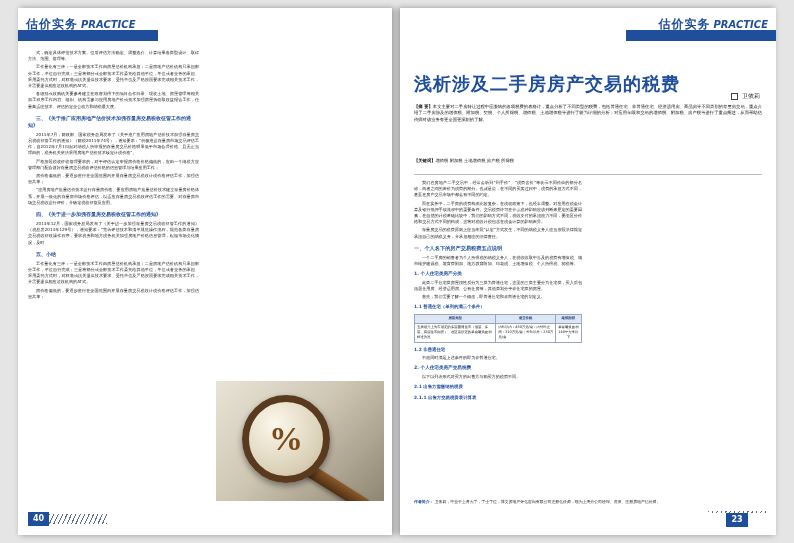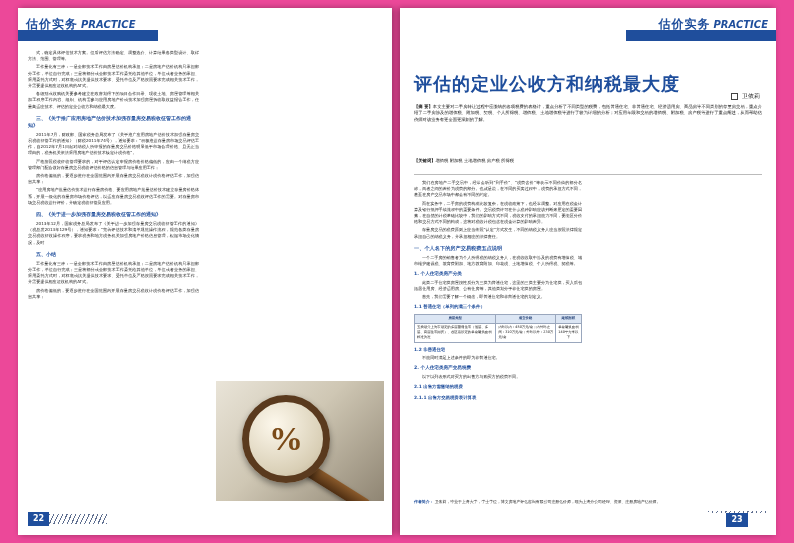--- a/index.html
+++ b/index.html
@@ -2,21 +2,21 @@
 <html lang="zh"><head>
 <meta charset="utf-8">
 <title>估价实务 PRACTICE</title>
 <style>
   html,body{margin:0;padding:0;}
   body{
     width:794px;height:543px;overflow:hidden;
     background:#6b6b6b;
     font-family:"DejaVu Sans","Liberation Sans",sans-serif;
   }
-  .spread{position:relative;width:794px;height:543px;background:#ec4899;}
+  .spread{position:relative;width:794px;height:543px;background:#e5e5e5;}
   .page{position:absolute;top:8px;height:527px;background:#ffffff;overflow:hidden;}
   .page-left{left:18px;width:374px;box-shadow:2px 0 6px rgba(0,0,0,.35);}
   .page-right{left:400px;width:376px;box-shadow:-2px 0 6px rgba(0,0,0,.35);}
 
   
   .head{position:absolute;top:0;left:0;right:0;height:34px;}
   .head-bar{position:absolute;top:22px;height:11px;background:#1f4e9c;}
   .page-left .head-bar{left:0;width:140px;}
   .page-right .head-bar{right:0;width:150px;}
   .head-title{position:absolute;top:8px;font-size:12px;font-weight:bold;color:#1f4e9c;letter-spacing:1px;white-space:nowrap;}
@@ -107,34 +107,34 @@
 
     <div class="magnifier">
       <div class="mag-bg"></div>
       <div class="mag-handle"></div>
       <div class="mag-circle">
         <div class="mag-pct">%</div>
       </div>
     </div>
 
     <div class="folio">
-      <span class="num">22</span>
+      <span class="num">40</span>
       <span class="scribble"></span>
     </div>
   </div>
 
   <div class="page page-right">
     <div class="head">
       <div class="head-bar"></div>
       <div class="head-title">
         <span>估价实务</span><span class="en">PRACTICE</span>
       </div>
     </div>
 
-    <h1 class="art-title">评估的定业公收方和纳税最大度</h1>
+    <h1 class="art-title">浅析涉及二手房房产交易的税费</h1>
 
     <div class="byline">
       <span class="sq"></span><span>卫依莉</span>
     </div>
 
     <div class="abstract">
       <b>【摘 要】</b><span>本文主要对二手房转让过程中应缴纳的各项税费的表格计，重点分析了不同类型的税费，包括普通住宅、非普通住宅、经济适用房、商品房等不同类别的存量房交易，重点介绍了二手房涉及的增值税、附加税、契税、个人所得税、增值税、土地增值税等进行了较为详细的分析；对应用年限和交易的增值税、附加税、房产税等进行了重点阐述，从而帮助估价师对该业务有更全面更深刻的了解。</span>
     </div>
 
     <div class="keywords">

